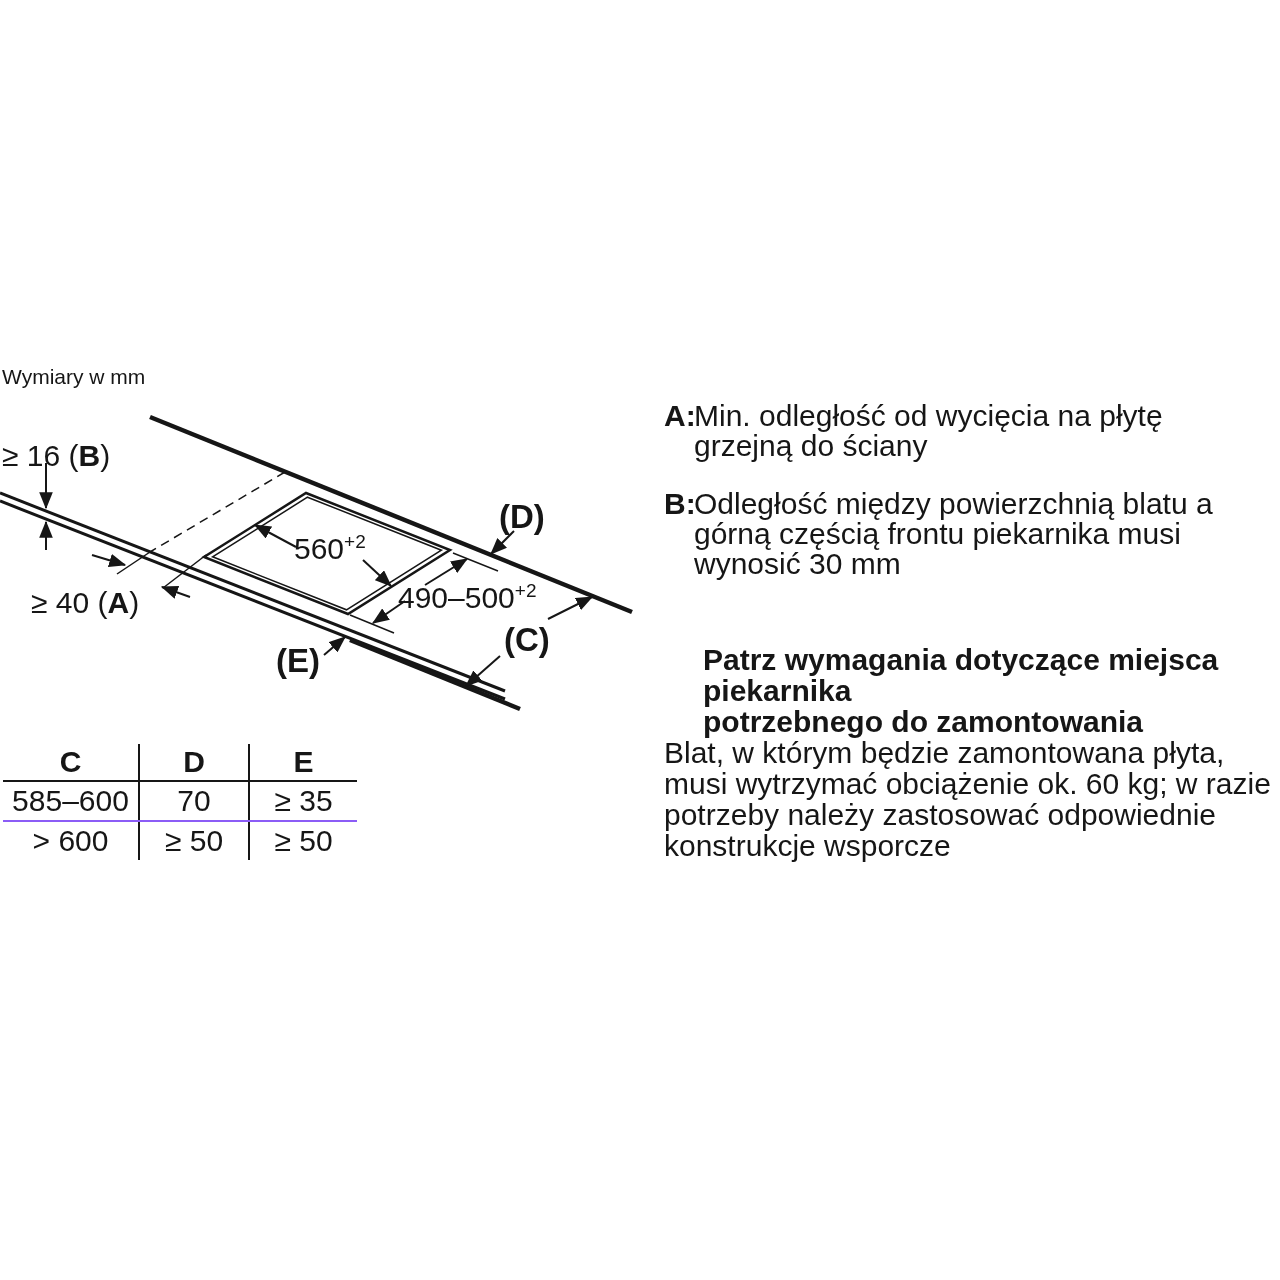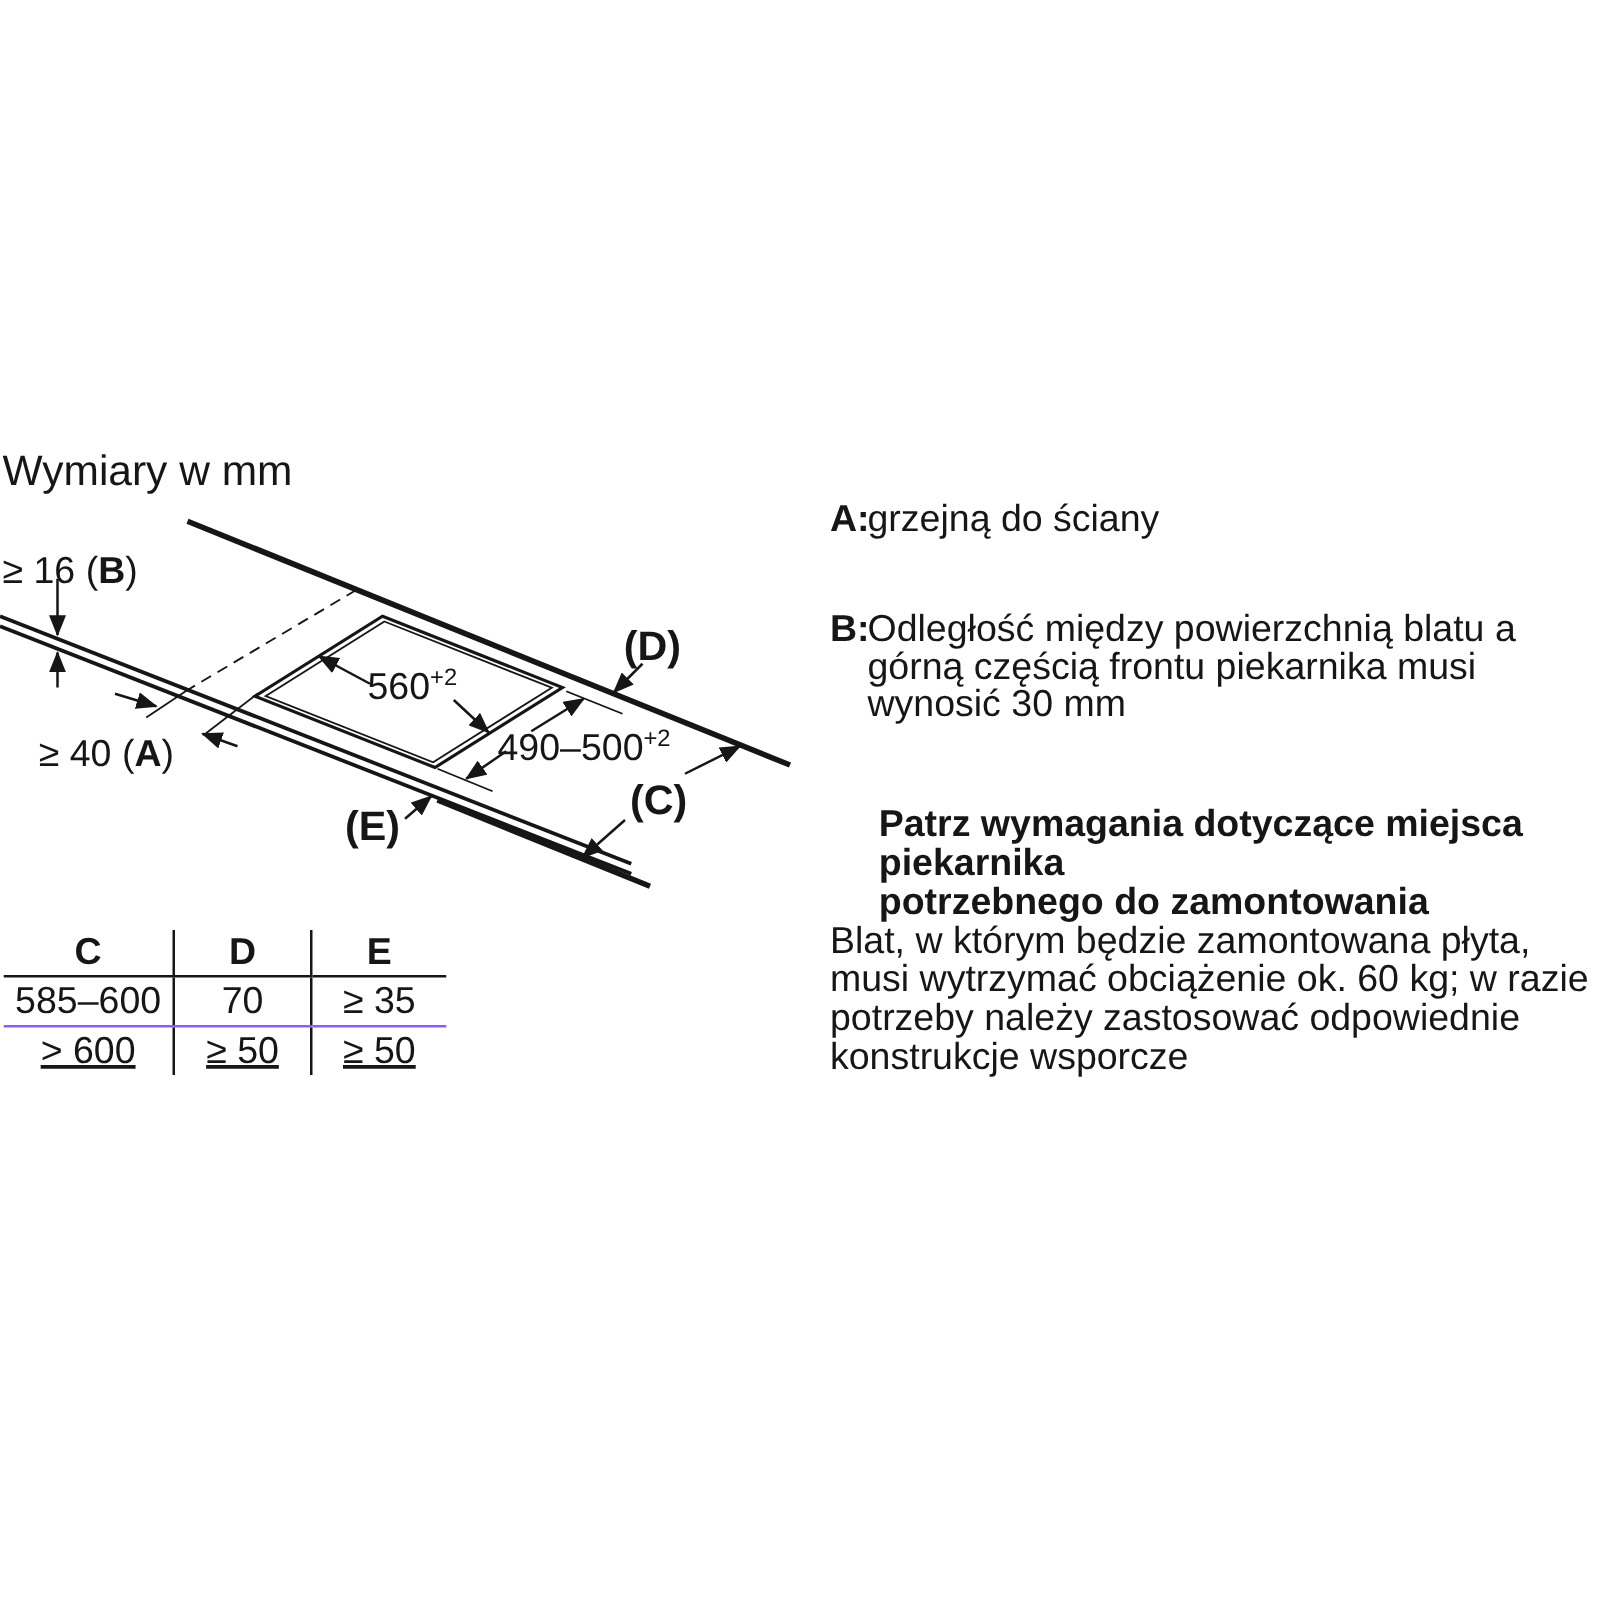--- a/index.html
+++ b/index.html
@@ -14,21 +14,21 @@
     position: relative;
     font-family: "Liberation Sans", "DejaVu Sans", sans-serif;
     color: #161616;
   }
   .abs { position: absolute; }
 
   
   .page-title {
     left: 2px;
     top: 360px;
-    font-size: 34px;
+    font-size: 21px;
     line-height: 34px;
     white-space: nowrap;
   }
 
   
   .diagram-svg {
     left: 0;
     top: 360px;
     width: 660px;
     height: 360px;
@@ -53,21 +53,21 @@
     padding: 0;
     text-align: center;
     vertical-align: middle;
     white-space: nowrap;
   }
   table.dim-table .c1 { width: 135px; }
   table.dim-table .c2 { width: 108px; }
   table.dim-table .c3 { width: 107px; }
   table.dim-table .hrow td { height: 36px; font-weight: bold; border-bottom: 2px solid #161616; }
   table.dim-table .r1 td { height: 38px; border-bottom: 2px solid #8b5cf6; }
-  table.dim-table .r2 td { height: 38px; text-decoration: underline; }
+  table.dim-table .r2 td { height: 38px; }
   table.dim-table td.c2, table.dim-table td.c3 { border-left: 2px solid #161616; }
 
   
   .note {
     font-size: 30px;
     line-height: 30px;
     white-space: nowrap;
   }
   .note .note-lines { margin-left: 30px; }
   .note .note-marker {
@@ -162,20 +162,21 @@
         <td class="c2">≥ 50</td>
         <td class="c3">≥ 50</td>
       </tr>
     </tbody>
   </table>
 </div>
 
 <div class="abs note note-a">
   <span class="note-marker">A:</span>
   <div class="note-lines">
+    <div>Min. odległość od wycięcia na płytę</div>
     <div>grzejną do ściany</div>
   </div>
 </div>
 
 <div class="abs note note-b">
   <span class="note-marker">B:</span>
   <div class="note-lines">
     <div>Odległość między powierzchnią blatu a</div>
     <div>górną częścią frontu piekarnika musi</div>
     <div>wynosić 30 mm</div>

